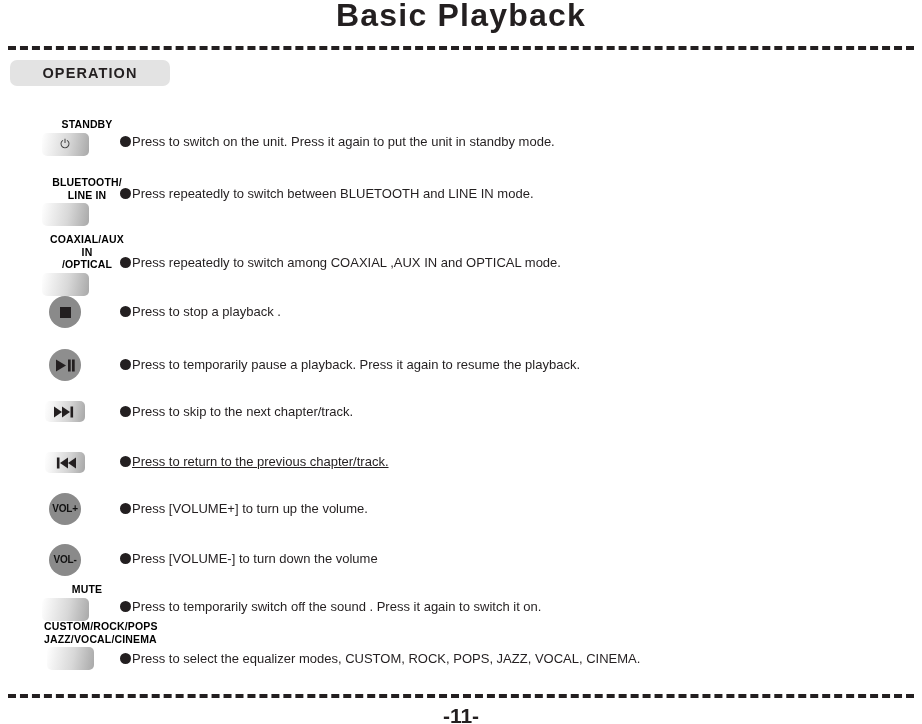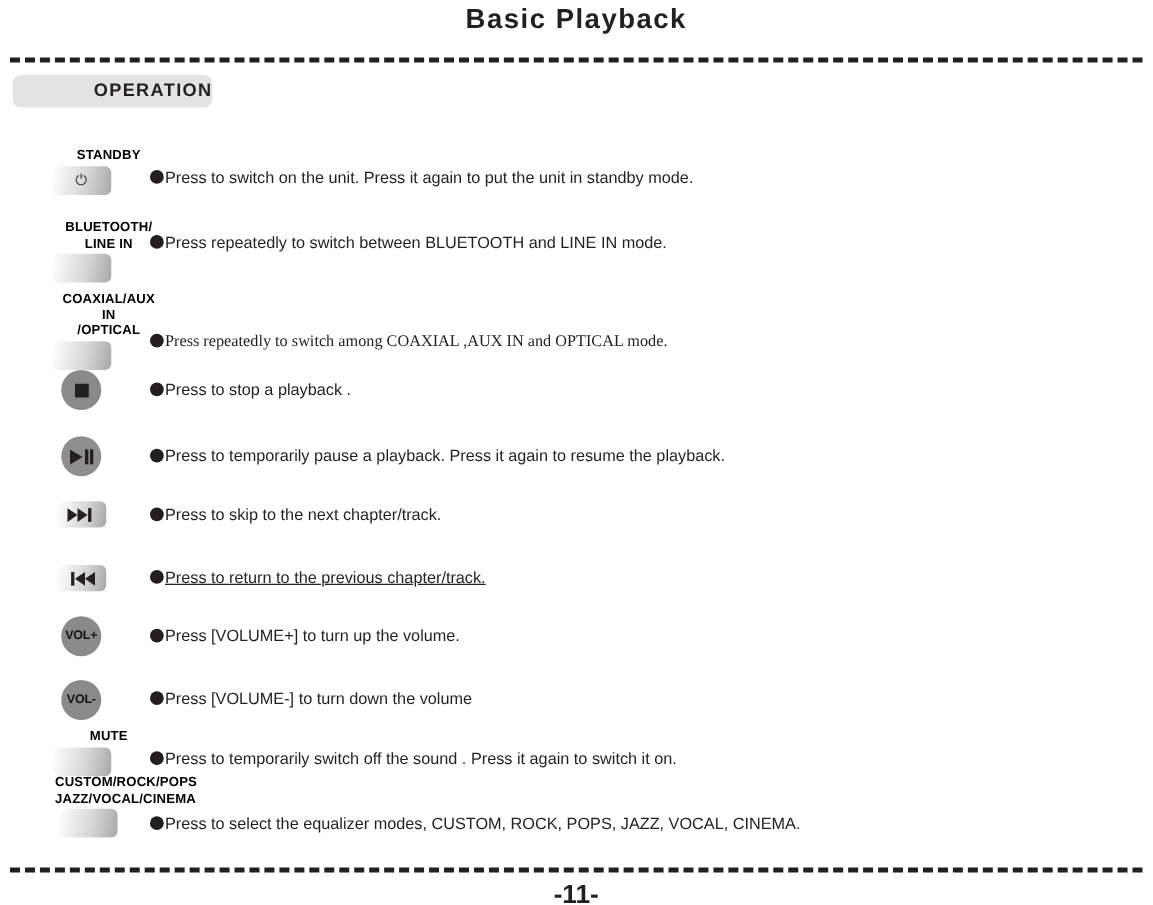--- a/index.html
+++ b/index.html
@@ -16,21 +16,21 @@
     color: #231f20;
   }
 
   
   .page-title {
     position: absolute;
     top: 0px;
     left: 0;
     width: 922px;
     text-align: center;
-    font-size: 22px;
+    font-size: 32px;
     font-weight: bold;
     letter-spacing: 1.2px;
     color: #231f20;
     line-height: 30px;
   }
 
   
   .rule {
     position: absolute;
     left: 8px;
@@ -45,21 +45,21 @@
   .section-badge {
     position: absolute;
     left: 10px;
     top: 60px;
     width: 160px;
     height: 26px;
     background: #e3e3e3;
     border-radius: 7px;
     display: flex;
     align-items: center;
-    justify-content: flex-end;
+    justify-content: center;
     font-size: 14.5px;
     font-weight: bold;
     letter-spacing: 1.1px;
     color: #231f20;
   }
 
   
   .controls {
     position: absolute;
     left: 0;
@@ -289,21 +289,21 @@
 </div>
 
 <div class="desc" style="top:133px;">
   <span class="bullet"></span><span>Press to switch on the unit. Press it again to put the unit in standby mode.</span>
 </div>
 
 <div class="desc" style="top:185px;">
   <span class="bullet"></span><span>Press repeatedly to switch between BLUETOOTH and LINE IN mode.</span>
 </div>
 
-<div class="desc" style="top:264px;font-family:Liberation Serif, serif;">
+<div class="desc" style="top:254px;">
   <span class="bullet"></span><span>Press repeatedly to switch among COAXIAL ,AUX IN and OPTICAL mode.</span>
 </div>
 
 <div class="desc" style="top:303px;">
   <span class="bullet"></span><span>Press to stop a playback .</span>
 </div>
 
 <div class="desc" style="top:356px;">
   <span class="bullet"></span><span>Press to temporarily pause a playback. Press it again to resume the playback.</span>
 </div>

